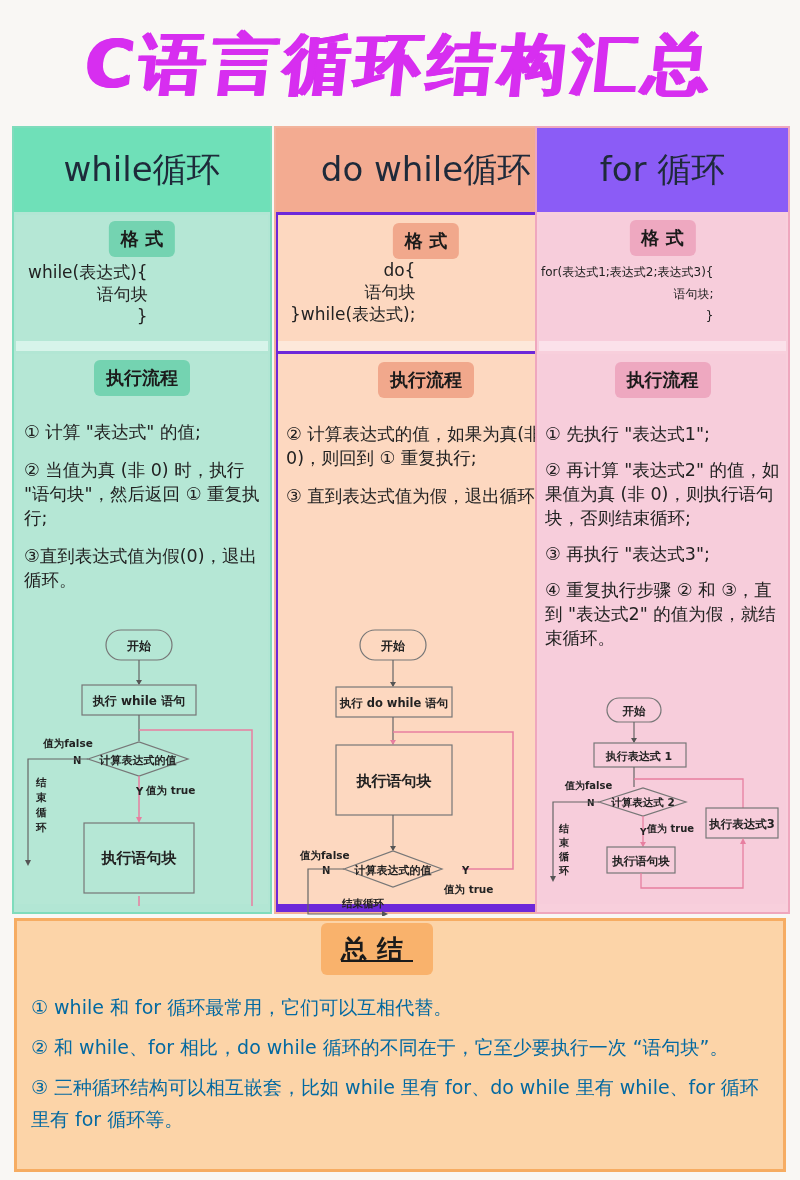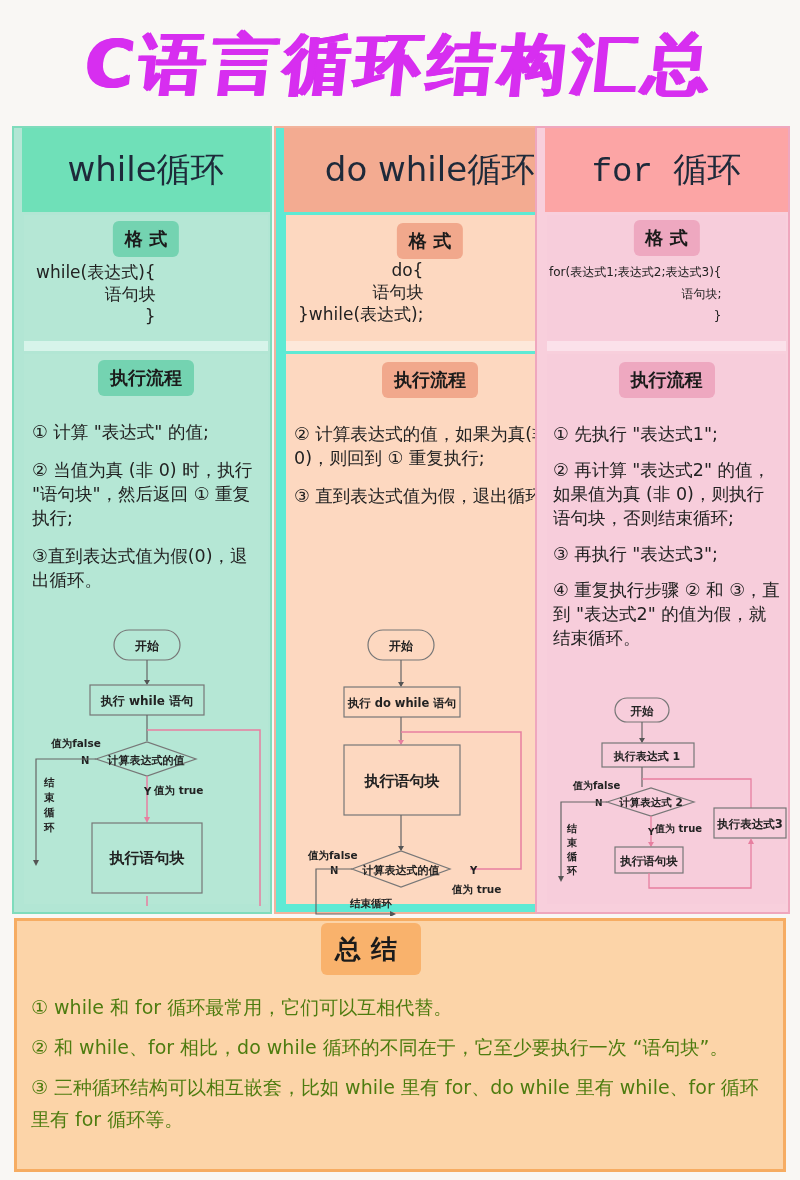--- a/index.html
+++ b/index.html
@@ -18,33 +18,32 @@
     font-size: 66px;
     letter-spacing: 6px;
     color: #d72ef0;
     line-height: 90px;
     transform: skewX(-6deg);
     text-shadow: 2px 0 0 #d72ef0, -1px 0 0 #d72ef0;
   }
   .col {
     position: absolute; top: 126px; height: 788px;
     border: 2px solid #fff;
-    padding-left: 8px;
   }
   .col-while { left: 12px; width: 260px; background: #b2e6d4; border-color: #7fdcbc; }
-  .col-dowhile { left: 274px; width: 304px; background: #5eead4; border-color: #f2b39c; }
+  .col-dowhile { left: 274px; width: 304px; background: #6d28d9; border-color: #f2b39c; }
   .col-for { left: 535px; width: 255px; background: #f8cfdc; border-color: #efa7be; }
 
   .col-head {
     height: 84px; display: flex; align-items: center; justify-content: center;
     font-size: 34px; color: #1e2a3a; font-family: "DejaVu Sans", sans-serif;
   }
   .col-while .col-head { background: #6fe0b8; }
   .col-dowhile .col-head { background: #f3ab91; }
-  .col-for .col-head { background: #fca5a5; font-family: Liberation Mono, monospace; }
+  .col-for .col-head { background: #8b5cf6; }
 
   .sec {
     position: relative;
     margin: 3px 2px 0 2px;
   }
   .col-while .sec { background: #b5e7d5; }
   .col-dowhile .sec { background: #fdd8c0; }
   .col-for .sec { background: #f7cddb; }
 
   .sec-format { height: 126px; }
@@ -76,28 +75,28 @@
   .col-for .steps p { margin-bottom: 12px; }
 
   .flow { position: absolute; left: 0; }
   .flow text { font-family: "DejaVu Sans", sans-serif; font-weight: bold; fill: #222; }
 
   .summary {
     position: absolute; left: 14px; top: 918px; width: 772px; height: 254px;
     background: #fcd4a8; border: 3px solid #f6ac62;
   }
   .summary .pill-sum {
-    position: absolute; left: 304px; top: 2px; width: 100px; height: 52px;
+    position: absolute; left: 304px; top: 2px; width: 112px; height: 52px;
     background: #f9b26c; border-radius: 6px;
     display: flex; align-items: center; justify-content: center;
-    font-size: 26px; font-weight: bold; letter-spacing: 10px; color: #1b1b1b;
+    font-size: 26px; font-weight: bold; letter-spacing: 10px; color: #1b1b1b; text-decoration: underline;
   }
   .summary .items {
     position: absolute; left: 14px; top: 70px; right: 10px;
-    font-size: 19px; line-height: 32px; color: #4d7c0f;
+    font-size: 19px; line-height: 32px; color: #0369a1;
   }
   .summary .items p { margin-bottom: 8px; }
 </style>
 </head>
 <body>
 
 <div class="page-title">C语言循环结构汇总</div>
 
 <div class="col col-while">
   <div class="col-head">while循环</div>

